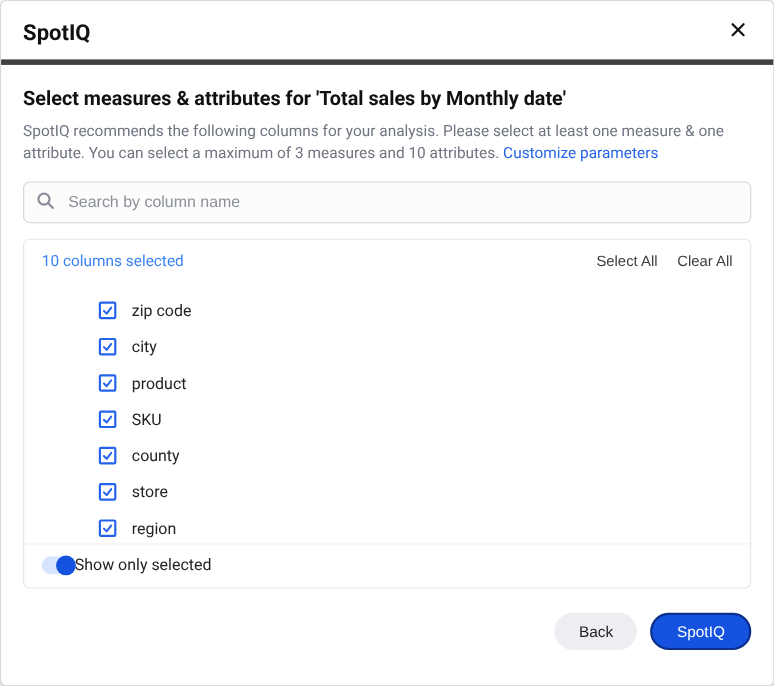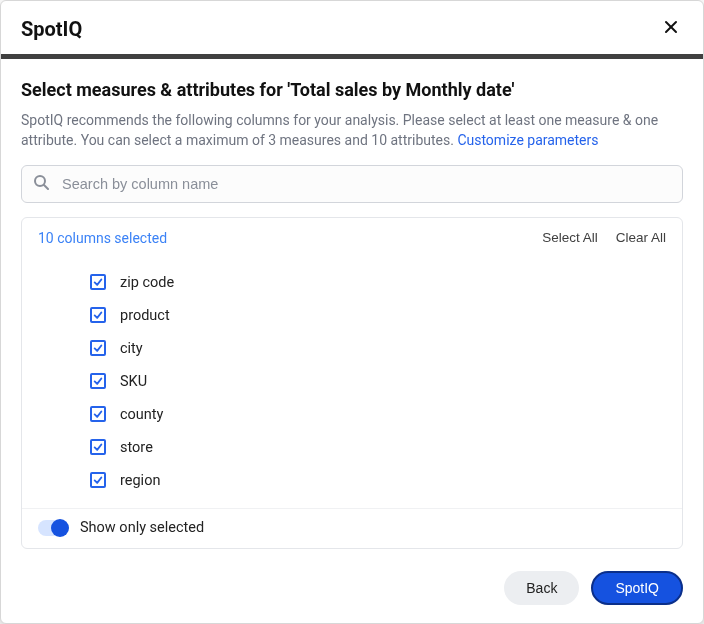--- a/index.html
+++ b/index.html
@@ -138,21 +138,20 @@
     justify-content: center;
     flex-shrink: 0;
     background: #fff;
     cursor: pointer;
   }
   .checkbox.checked svg { display: block; }
   .checkbox svg { display: none; }
   .toggle-row {
     display: flex;
     align-items: center;
-    gap: 12px;
     padding: 10px 16px 12px 16px;
     font-size: 14.5px;
     color: #232323;
     border-top: 1px solid #f0f1f3;
   }
   .toggle {
     width: 30px;
     height: 16px;
     background: #d6e4ff;
     border-radius: 10px;
@@ -165,21 +164,21 @@
     top: -1px;
     width: 18px;
     height: 18px;
     background: #1552e0;
     border-radius: 50%;
   }
   .modal-footer {
     display: flex;
     justify-content: flex-end;
     gap: 12px;
-    padding: 14px 20px 18px 20px;
+    padding: 14px 20px 32px 20px;
   }
   .btn {
     height: 34px;
     border-radius: 20px;
     padding: 0 22px;
     font-size: 14px;
     font-weight: 500;
     cursor: pointer;
     border: none;
   }
@@ -245,29 +244,29 @@
               </svg>
             </span>
             <span>zip code</span>
           </div>
           <div class="column-row">
             <span class="checkbox checked">
               <svg width="10" height="10" viewBox="0 0 12 12" fill="none" stroke="#2563eb" stroke-width="2.2" stroke-linecap="round" stroke-linejoin="round">
                 <polyline points="2,6.5 5,9.5 10,3"></polyline>
               </svg>
             </span>
+            <span>city</span>
+          </div>
+          <div class="column-row">
+            <span class="checkbox checked">
+              <svg width="10" height="10" viewBox="0 0 12 12" fill="none" stroke="#2563eb" stroke-width="2.2" stroke-linecap="round" stroke-linejoin="round">
+                <polyline points="2,6.5 5,9.5 10,3"></polyline>
+              </svg>
+            </span>
             <span>product</span>
-          </div>
-          <div class="column-row">
-            <span class="checkbox checked">
-              <svg width="10" height="10" viewBox="0 0 12 12" fill="none" stroke="#2563eb" stroke-width="2.2" stroke-linecap="round" stroke-linejoin="round">
-                <polyline points="2,6.5 5,9.5 10,3"></polyline>
-              </svg>
-            </span>
-            <span>city</span>
           </div>
           <div class="column-row">
             <span class="checkbox checked">
               <svg width="10" height="10" viewBox="0 0 12 12" fill="none" stroke="#2563eb" stroke-width="2.2" stroke-linecap="round" stroke-linejoin="round">
                 <polyline points="2,6.5 5,9.5 10,3"></polyline>
               </svg>
             </span>
             <span>SKU</span>
           </div>
           <div class="column-row">

